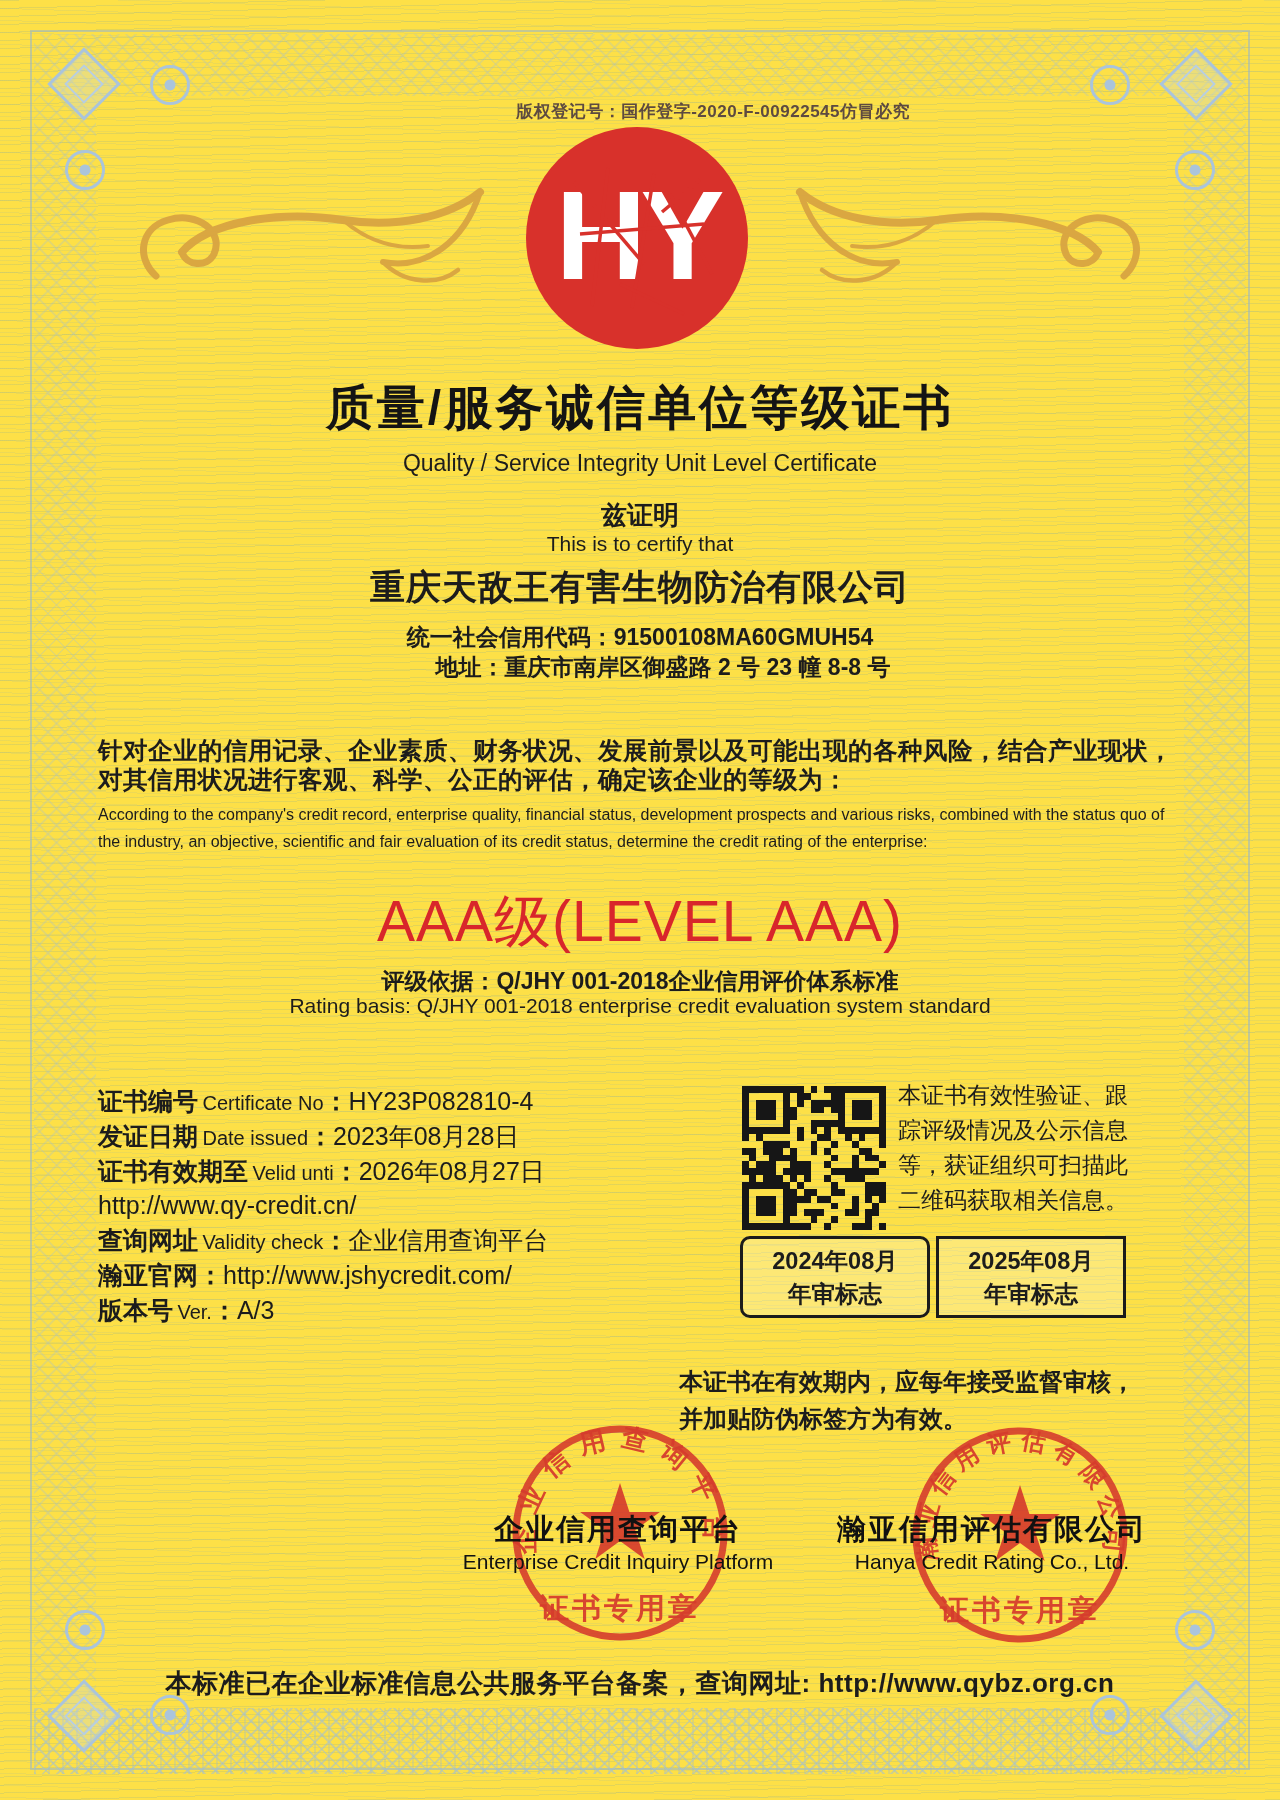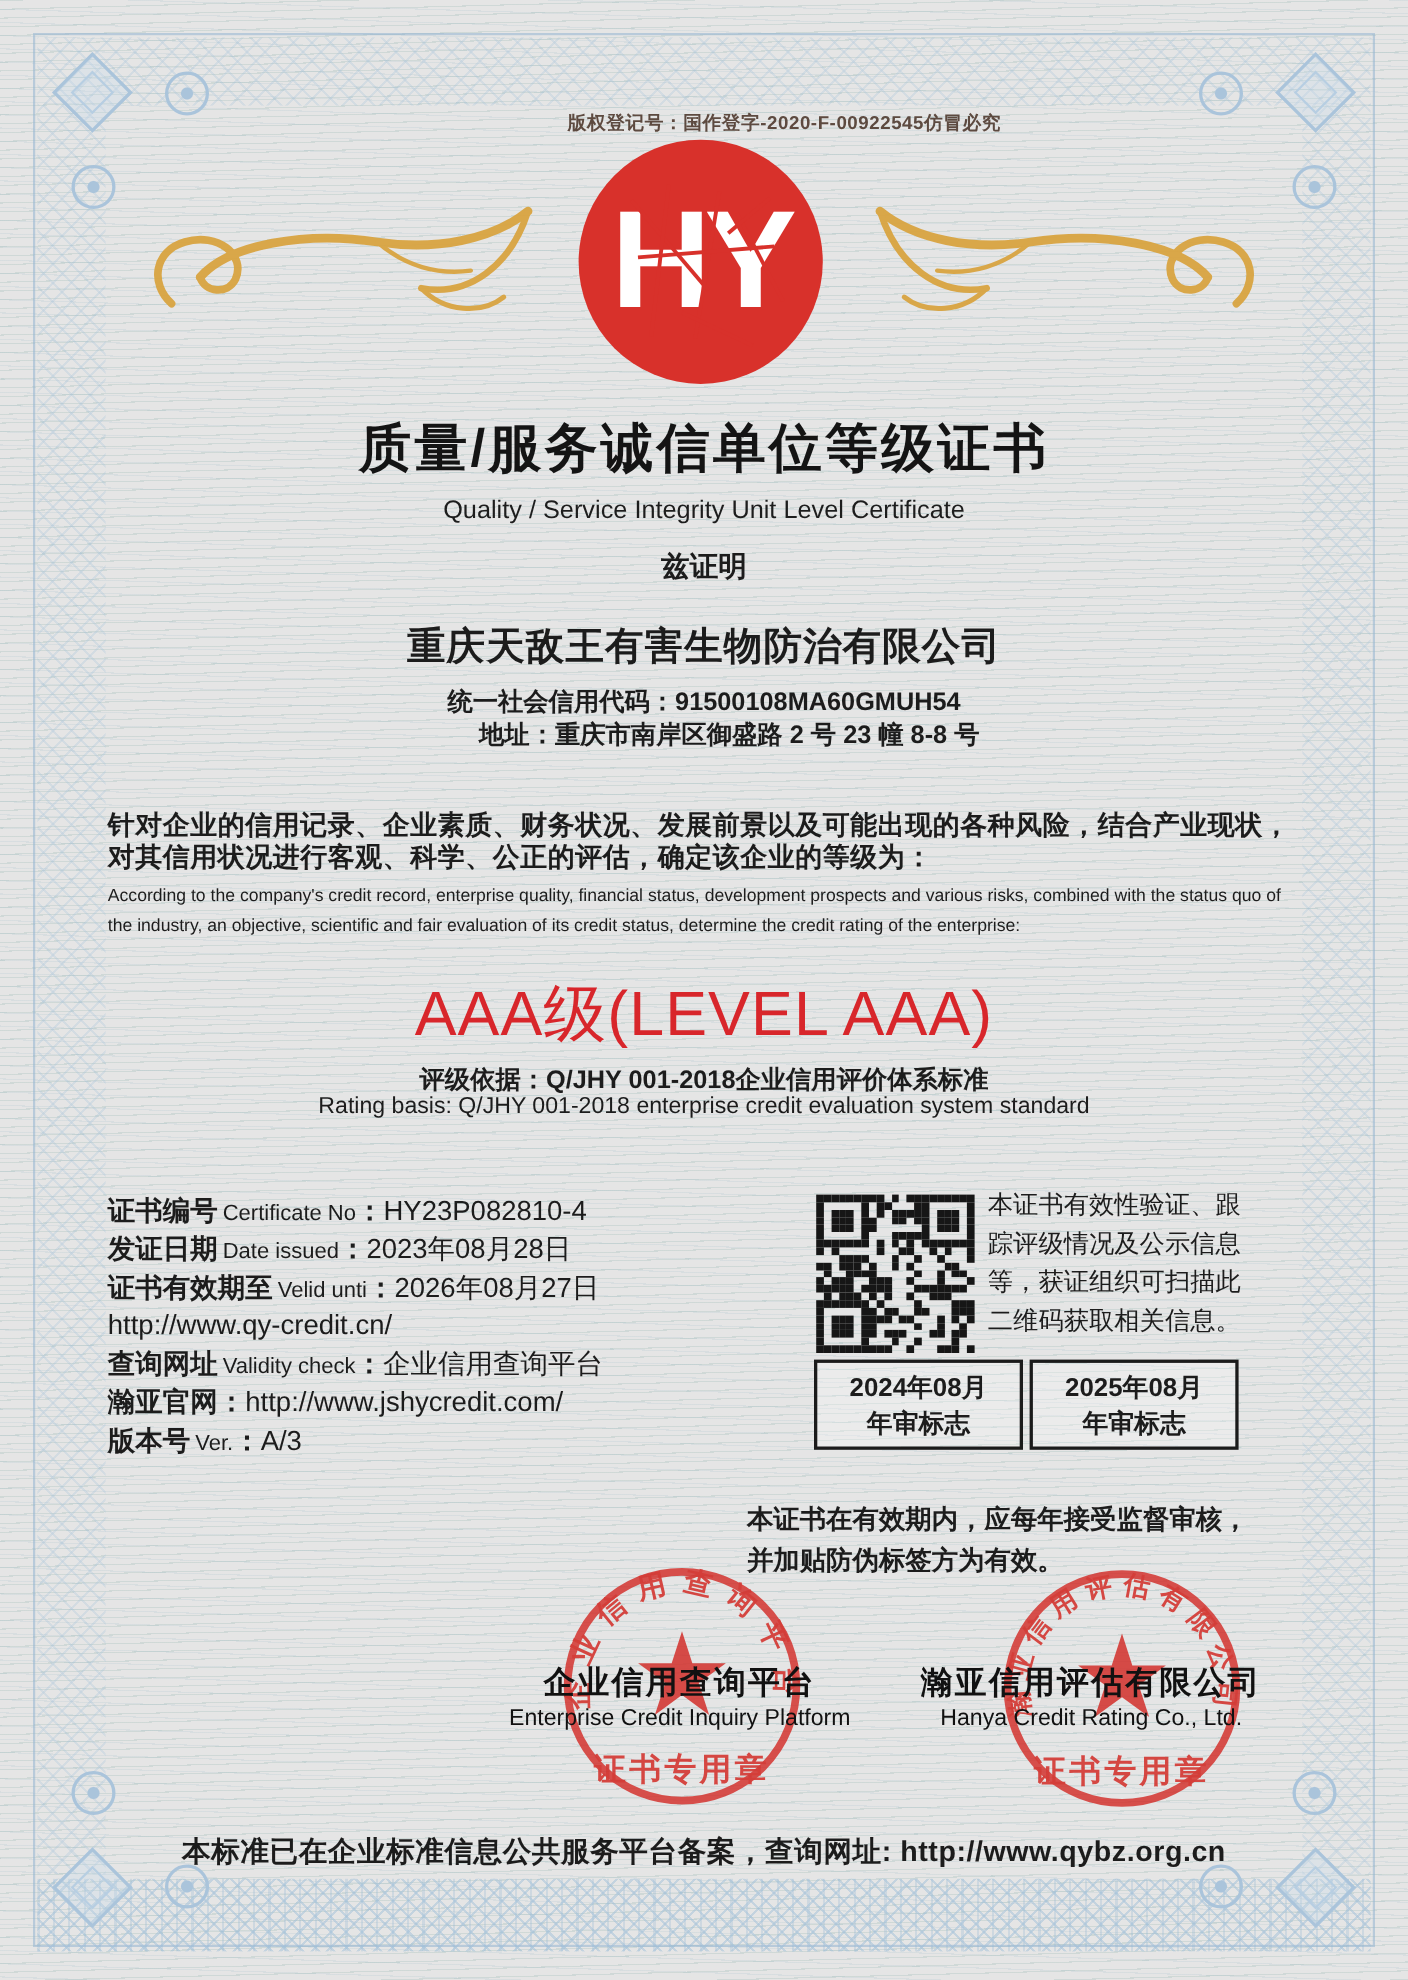--- a/index.html
+++ b/index.html
@@ -1,16 +1,16 @@
 <!DOCTYPE html>
 <html><head>
 <meta charset="utf-8">
 <style>
   html,body{margin:0;padding:0;background:#8a8a8a;}
-  .page{position:relative;width:1280px;height:1800px;margin:0 auto;background:#e5e5e5;overflow:hidden;
+  .page{position:relative;width:1280px;height:1800px;margin:0 auto;background:#fde047;overflow:hidden;
         font-family:"Liberation Sans","DejaVu Sans",sans-serif;color:#1c1c1c;}
   .abs{position:absolute;}
   .center{left:0;right:0;text-align:center;}
 
   
   .guilloche{position:absolute;inset:0;
     background-image:
       repeating-linear-gradient(178.5deg, rgba(120,165,158,.20) 0 1px, rgba(0,0,0,0) 1px 8px),
       repeating-linear-gradient(181.8deg, rgba(125,170,188,.13) 0 1px, rgba(0,0,0,0) 1px 12px);}
 
@@ -67,21 +67,21 @@
   .d-sep{font-size:25px;font-weight:600;}
   .d-val{font-size:25px;font-weight:500;}
 
   #qr{left:742px;top:1086px;display:grid;grid-template-columns:repeat(21,6.86px);grid-auto-rows:6.86px;}
   #qr .q{width:6.86px;height:6.86px;}
   #qr .q.d{background:#161616;}
   .qr-caption{left:898px;top:1078px;width:242px;font-size:23px;line-height:35px;font-weight:400;}
 
   .annual-box{top:1236px;width:184px;height:70px;border:3px solid #1b1b1b;text-align:center;
     font-size:23.5px;font-weight:600;line-height:33px;padding-top:6px;background:rgba(255,255,255,.25);}
-  .annual-1{left:740px;}
+  .annual-1{left:740px;border-radius:10px;}
   .annual-2{left:936px;}
 
   .validity-note{right:145px;top:1326px;font-size:24px;font-weight:600;line-height:37px;text-align:left;margin-top:37px;}
 
   .stamp-svg{opacity:.92;}
   .stamp-label{width:360px;text-align:center;z-index:5;}
   .stamp-zh{font-size:29px;font-weight:700;letter-spacing:2px;color:#111;}
   .stamp-en{font-size:21px;font-weight:500;color:#111;}
 
   .footer-line{top:1666px;font-size:26px;font-weight:700;letter-spacing:.5px;}
@@ -150,20 +150,21 @@
       <line x1="158" y1="78" x2="200" y2="158"></line>
       <line x1="68" y1="118" x2="192" y2="108"></line>
       <line x1="108" y1="168" x2="172" y2="198"></line>
       <line x1="150" y1="96" x2="188" y2="64"></line>
     </g>
   </svg>
 
   <div class="abs center title-zh">质量/服务诚信单位等级证书</div>
   <div class="abs center certify-zh">兹证明</div>
   <div class="abs center title-en">Quality / Service Integrity Unit Level Certificate</div>
+  <div class="abs center certify-en">This is to certify that</div>
   <div class="abs center company">重庆天敌王有害生物防治有限公司</div>
   <div class="abs center credit-code">统一社会信用代码：91500108MA60GMUH54</div>
   <div class="abs center address">地址：重庆市南岸区御盛路 2 号 23 幢 8-8 号</div>
 
   <div class="abs intro">
     <div class="intro-zh">针对企业的信用记录、企业素质、财务状况、发展前景以及可能出现的各种风险，结合产业现状，对其信用状况进行客观、科学、公正的评估，确定该企业的等级为：</div>
     <div class="intro-en">According to the company's credit record, enterprise quality, financial status, development prospects and various risks, combined with the status quo of the industry, an objective, scientific and fair evaluation of its credit status, determine the credit rating of the enterprise:</div>
   </div>
 
   <div class="abs center rating">AAA级(LEVEL AAA)</div>

